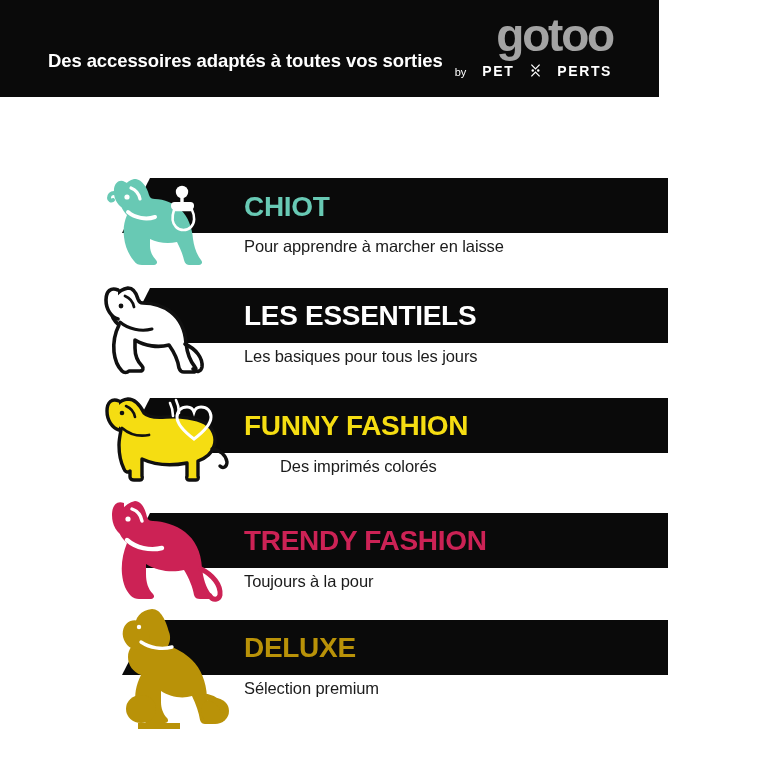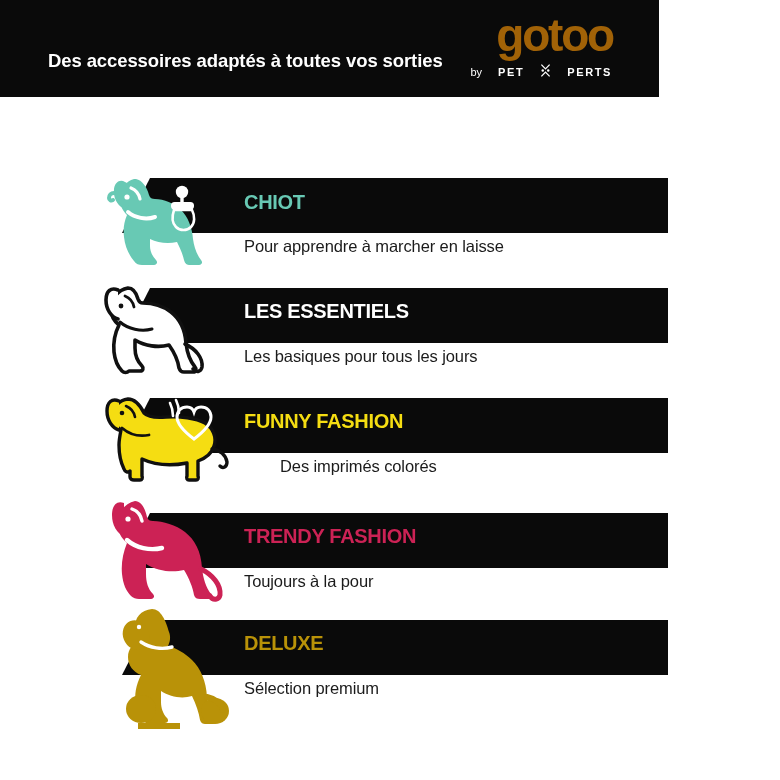--- a/index.html
+++ b/index.html
@@ -20,42 +20,42 @@
     position:absolute;left:48px;top:50px;
     font-size:18.5px;font-weight:bold;color:#ffffff;
     letter-spacing:-0.1px;white-space:nowrap;
   }
   #logo{
     position:absolute;right:46px;top:18px;
     width:170px;height:62px;
   }
   #logo-word{
     position:absolute;right:0;top:-6px;
-    font-size:46px;font-weight:bold;color:#a16207;
+    font-size:46px;font-weight:bold;color:#a3a3a3;
     letter-spacing:-2.2px;line-height:1;
   }
   #logo-sub{
     position:absolute;right:1px;top:44px;
     display:flex;align-items:baseline;gap:16px;
     color:#ffffff;
   }
   #logo-sub .by{font-size:11px;font-weight:normal;letter-spacing:0px;}
-  #logo-sub .brand{font-size:11px;font-weight:bold;letter-spacing:1.6px;}
+  #logo-sub .brand{font-size:14px;font-weight:bold;letter-spacing:1.6px;}
   #logo-sub .xmark{display:inline-block;width:11px;height:13px;position:relative;top:1px;}
 
   
   .row{position:absolute;left:0;width:780px;}
   .bar{
     position:absolute;
     background:#0a0a0a;
     height:55px;
   }
   .bar-title{
     position:absolute;
-    font-size:20px;font-weight:bold;letter-spacing:-0.3px;
+    font-size:28px;font-weight:bold;letter-spacing:-0.3px;
     white-space:nowrap;
   }
   .sub{
     position:absolute;
     font-size:16.5px;color:#1b1b1b;font-weight:normal;
     white-space:nowrap;letter-spacing:-0.1px;
   }
   .pet{position:absolute;}
   .badge{position:absolute;}
 </style>

